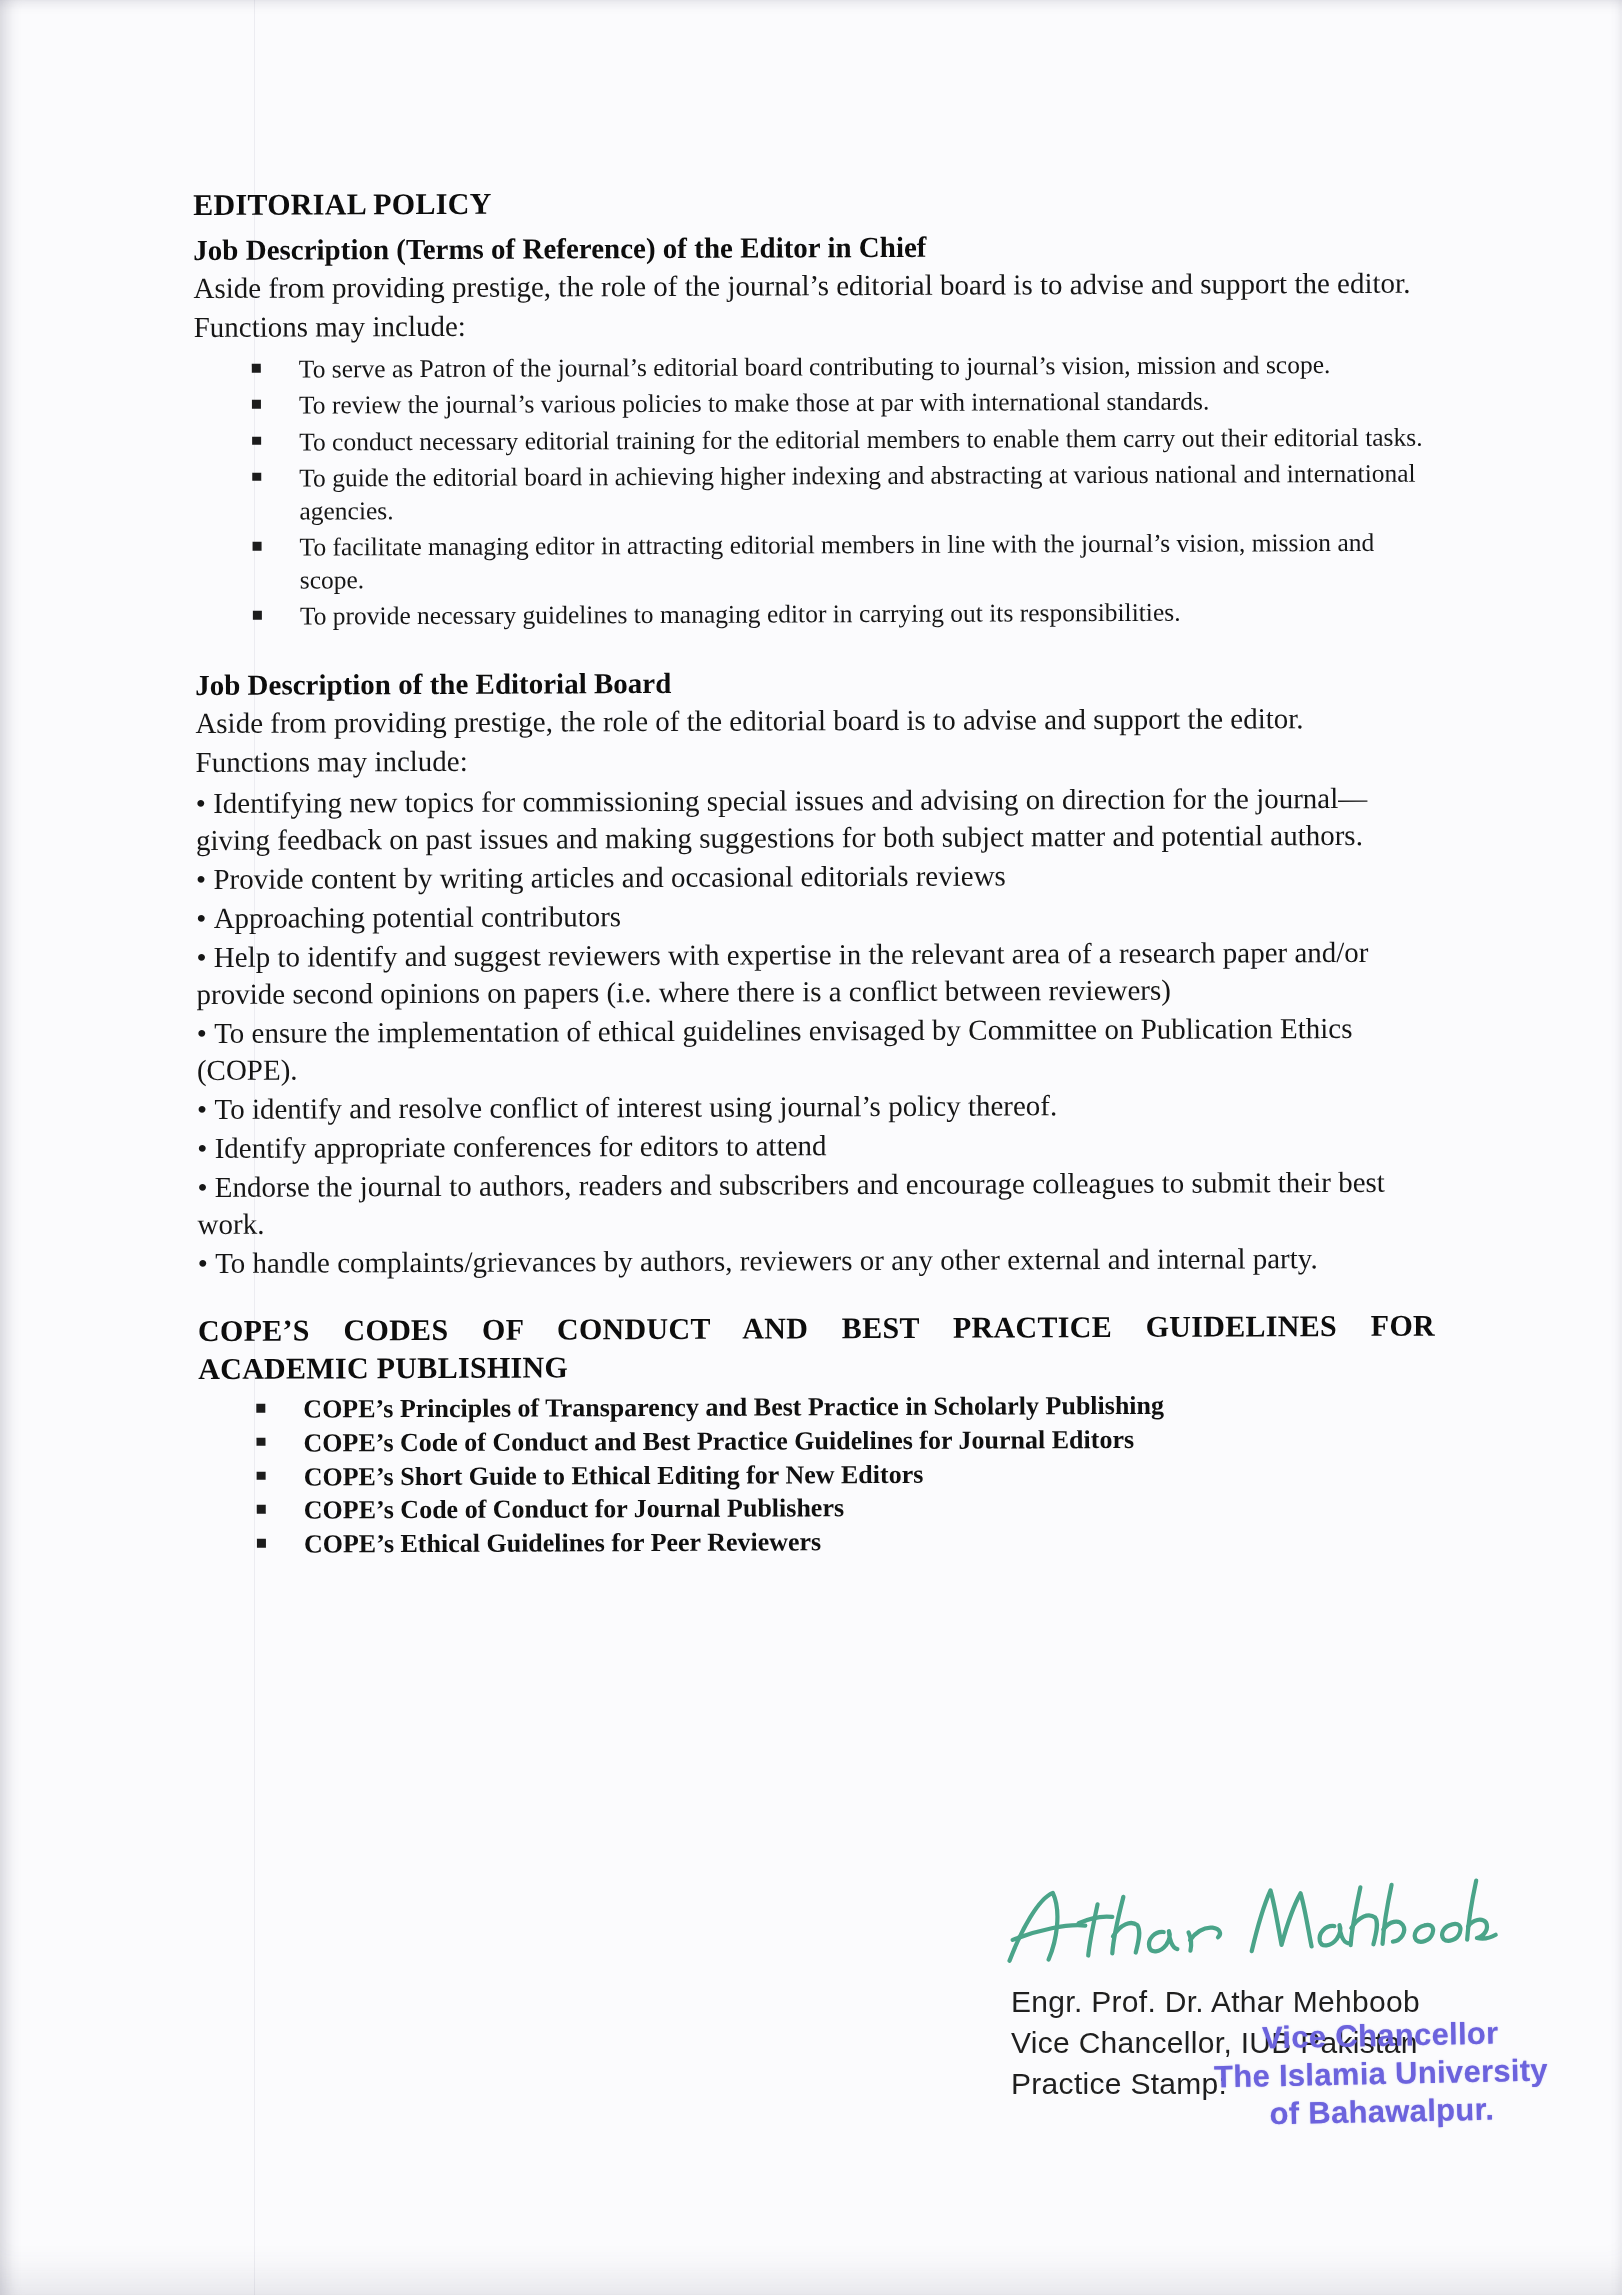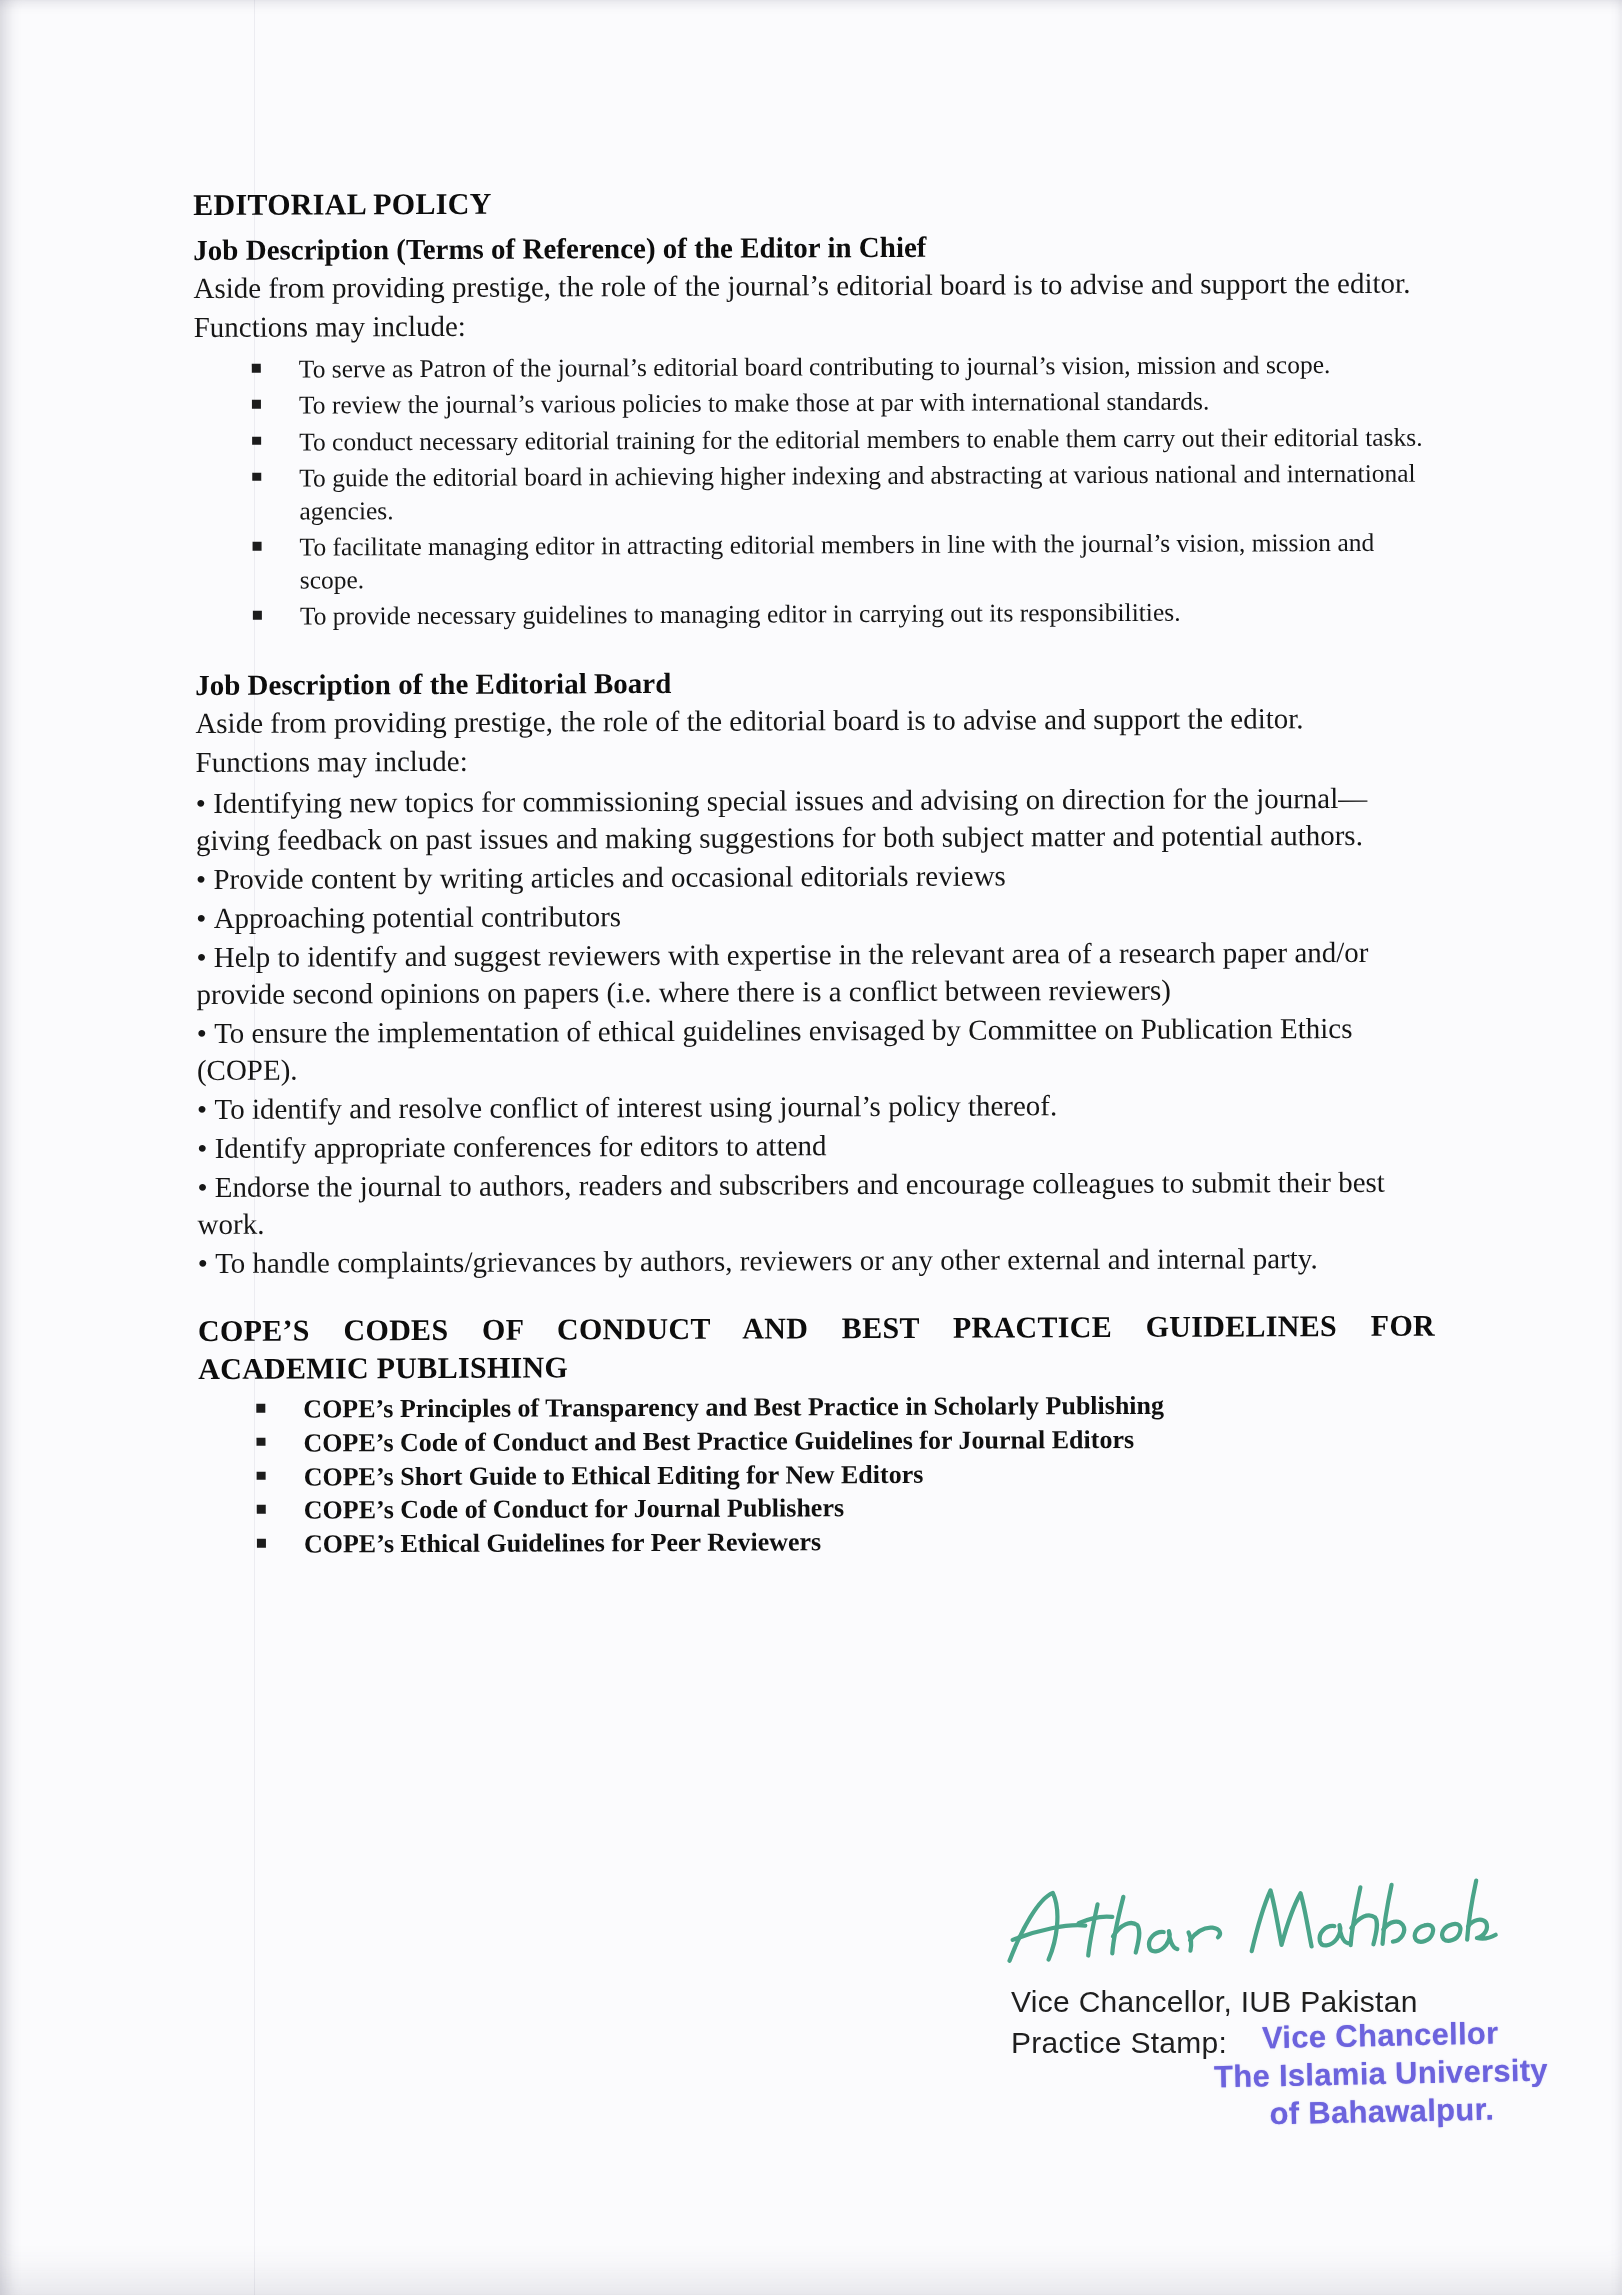--- a/index.html
+++ b/index.html
@@ -169,20 +169,21 @@
     <path d="M540 90 C552 73 567 67 577 75 C583 84 577 102 573 116"></path>
     <path d="M604 26 C595 62 589 96 587 116"></path>
     <path d="M589 94 C599 81 613 79 619 88 C625 98 616 112 603 113"></path>
     <path d="M652 90 C640 92 633 104 639 112 C645 118 660 114 664 103 C668 93 662 87 652 90"></path>
     <path d="M694 90 C682 92 675 104 681 112 C687 118 702 114 706 103 C710 93 704 87 694 90"></path>
     <path d="M734 24 C725 60 719 94 717 114"></path>
     <path d="M719 94 C727 83 741 81 747 89 C751 98 744 110 732 112 C740 114 752 113 761 108"></path>
   </svg>
 
   <div class="sans-block">
+    <div>Engr. Prof. Dr. Athar Mehboob</div>
     <div>Vice Chancellor, IUB Pakistan</div>
     <div>Practice Stamp:</div>
   </div>
 
   <div class="stamp">
       <div>Vice Chancellor</div>
       <div>The Islamia University</div>
       <div>of Bahawalpur.</div>
     </div>
 </div>

